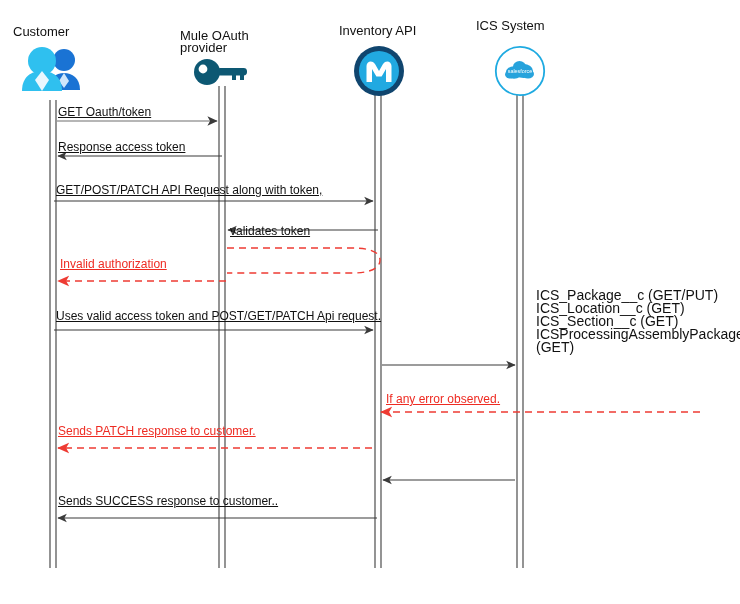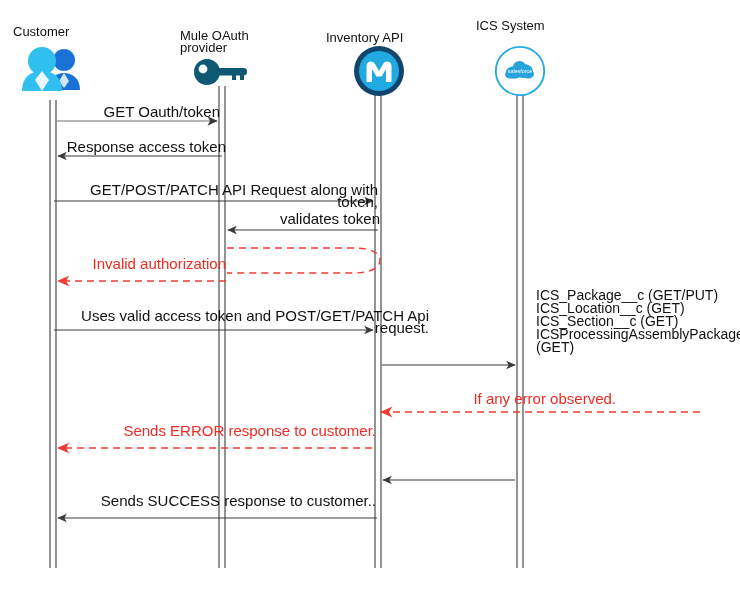--- a/index.html
+++ b/index.html
@@ -1,20 +1,20 @@
 <!DOCTYPE html>
 <html><head>
 <meta charset="utf-8">
 <style>
   html,body{margin:0;padding:0;background:#ffffff;}
   body{width:740px;height:604px;font-family:"Liberation Sans",sans-serif;color:#111;}
   #diagram{position:relative;width:740px;height:604px;overflow:hidden;}
   svg.layer{position:absolute;left:0;top:0;width:740px;height:604px;}
   .actor-label{position:absolute;text-align:left;font-size:13px;line-height:12px;color:#111;white-space:pre-line;}
-  .msg-label{position:absolute;font-size:15px;line-height:12px;color:#111;text-align:right;white-space:pre-line;}
+  .msg-label{position:absolute;font-size:12px;line-height:12px;color:#111;text-align:left;white-space:pre-line;text-decoration:underline;}
   .msg-label.red{color:#ee2b22;}
   .note{position:absolute;font-size:14px;line-height:13px;color:#111;text-align:left;white-space:pre-line;}
   .icon-box{position:absolute;}
 </style>
 </head>
 <body>
 
 <div id="diagram">
 
   <svg class="layer" viewBox="0 0 740 604">
@@ -110,31 +110,31 @@
         <ellipse cx="34" cy="29" rx="6" ry="4.6"></ellipse>
         <ellipse cx="16" cy="29.5" rx="5" ry="4"></ellipse>
       </g>
       <text x="26" y="27.5" font-family="'Liberation Sans',sans-serif" font-size="5.4" fill="#ffffff" text-anchor="middle">salesforce</text>
     </svg>
   </div>
 
   <div class="actor-label" style="left:13px;top:26px;width:82px;">Customer</div>
   <div class="actor-label" style="left:180px;top:30px;width:88px;">Mule OAuth
 provider</div>
-  <div class="actor-label" style="left:326px;top:25px;width:90px;margin-top:7px;">Inventory API</div>
+  <div class="actor-label" style="left:339px;top:25px;width:90px;">Inventory API</div>
   <div class="actor-label" style="left:476px;top:20px;width:90px;">ICS System</div>
 
   <div class="msg-label" style="left:58px;top:106px;width:162px;">GET Oauth/token</div>
   <div class="msg-label" style="left:58px;top:141px;width:168px;">Response access token</div>
   <div class="msg-label" style="left:56px;top:184px;width:322px;">GET/POST/PATCH API Request along with token,</div>
-  <div class="msg-label" style="left:230px;top:213px;width:150px;">validates token</div>
+  <div class="msg-label" style="left:230px;top:225px;width:150px;">validates token</div>
   <div class="msg-label red" style="left:60px;top:258px;width:166px;">Invalid authorization</div>
   <div class="msg-label" style="left:56px;top:310px;width:373px;">Uses valid access token and POST/GET/PATCH Api request.</div>
   <div class="msg-label red" style="left:386px;top:393px;width:230px;">If any error observed.</div>
-  <div class="msg-label red" style="left:58px;top:425px;width:318px;">Sends ERROR response to customer.</div>
+  <div class="msg-label red" style="left:58px;top:425px;width:318px;">Sends PATCH response to customer.</div>
   <div class="msg-label" style="left:58px;top:495px;width:318px;">Sends SUCCESS response to customer..</div>
 
   <div class="note" style="left:536px;top:289px;width:205px;">ICS_Package__c (GET/PUT)
 ICS_Location__c (GET)
 ICS_Section__c (GET)
 ICSProcessingAssemblyPackage__c (GET)</div>
 
 </div>
 
 </body></html>

